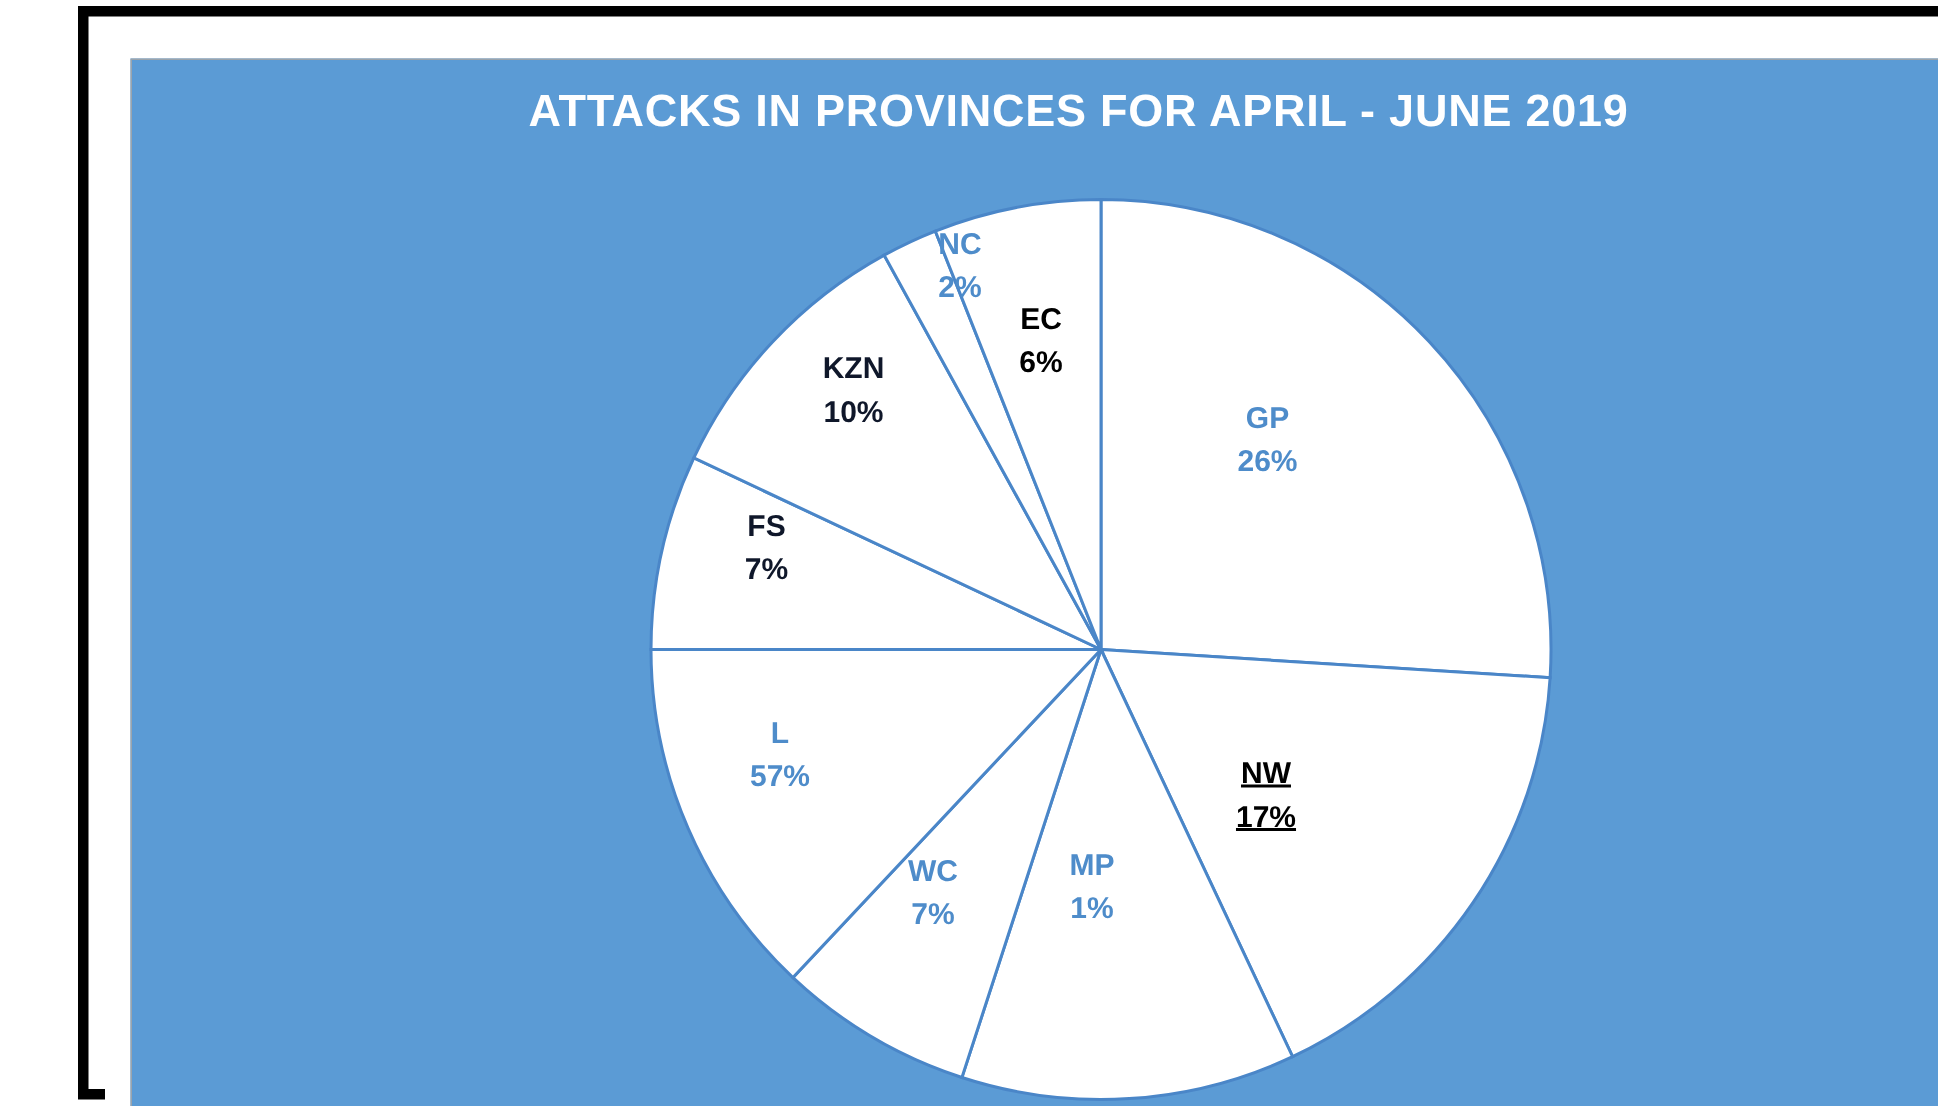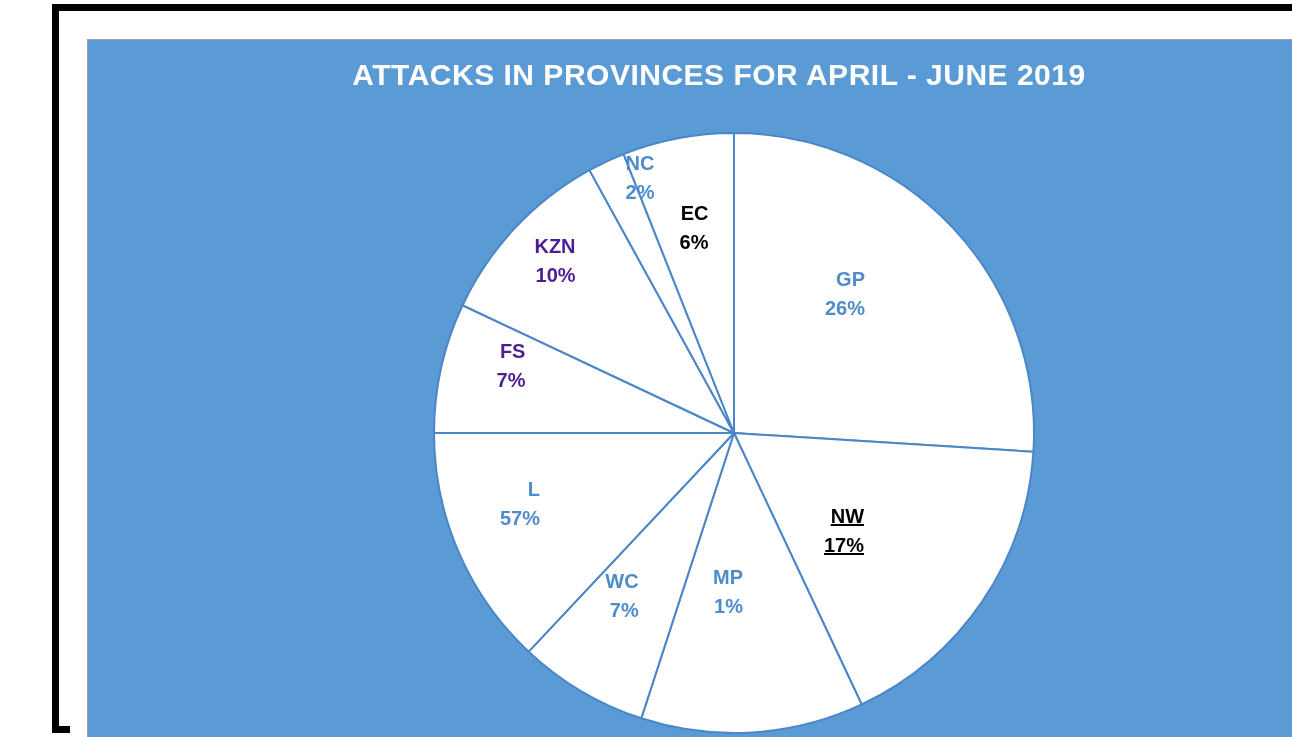--- a/index.html
+++ b/index.html
@@ -98,21 +98,21 @@
     stroke: #4a86c8;
     stroke-width: 2;
   }
 
   .slice-label {
     position: absolute;
     color: #4e8cca;
     font-size: 20px;
     font-weight: bold;
     line-height: 1.45;
-    text-align: right;
+    text-align: center;
     white-space: nowrap;
     transform: translate(-50%, -50%);
     font-family: "Liberation Sans", sans-serif;
   }
   .slice-label .lbl-name { display: block; }
   .slice-label .lbl-val  { display: block; }
 </style>
 </head>
 <body>
 
@@ -153,25 +153,25 @@
                 <span class="lbl-val">1%</span>
               </div>
               <div class="slice-label" style="left: 534px; top: 556px; color: rgb(78, 140, 202);">
                 <span class="lbl-name">WC</span>
                 <span class="lbl-val">7%</span>
               </div>
               <div class="slice-label" style="left: 432px; top: 464px; color: rgb(78, 140, 202);">
                 <span class="lbl-name">L</span>
                 <span class="lbl-val">57%</span>
               </div>
-              <div class="slice-label" style="left: 423px; top: 326px; color: #4c1d95;">
+              <div class="slice-label" style="left: 423px; top: 326px; color: #0f172a;">
                 <span class="lbl-name">FS</span>
                 <span class="lbl-val">7%</span>
               </div>
-              <div class="slice-label" style="left: 467px; top: 221px; color: #4c1d95;">
+              <div class="slice-label" style="left: 481px; top: 221px; color: #0f172a;">
                 <span class="lbl-name">KZN</span>
                 <span class="lbl-val">10%</span>
               </div>
               <div class="slice-label" style="left: 552px; top: 138px; color: rgb(78, 140, 202);">
                 <span class="lbl-name">NC</span>
                 <span class="lbl-val">2%</span>
               </div>
               <div class="slice-label" style="left: 606px; top: 188px; color: #000000;">
                 <span class="lbl-name">EC</span>
                 <span class="lbl-val">6%</span>

